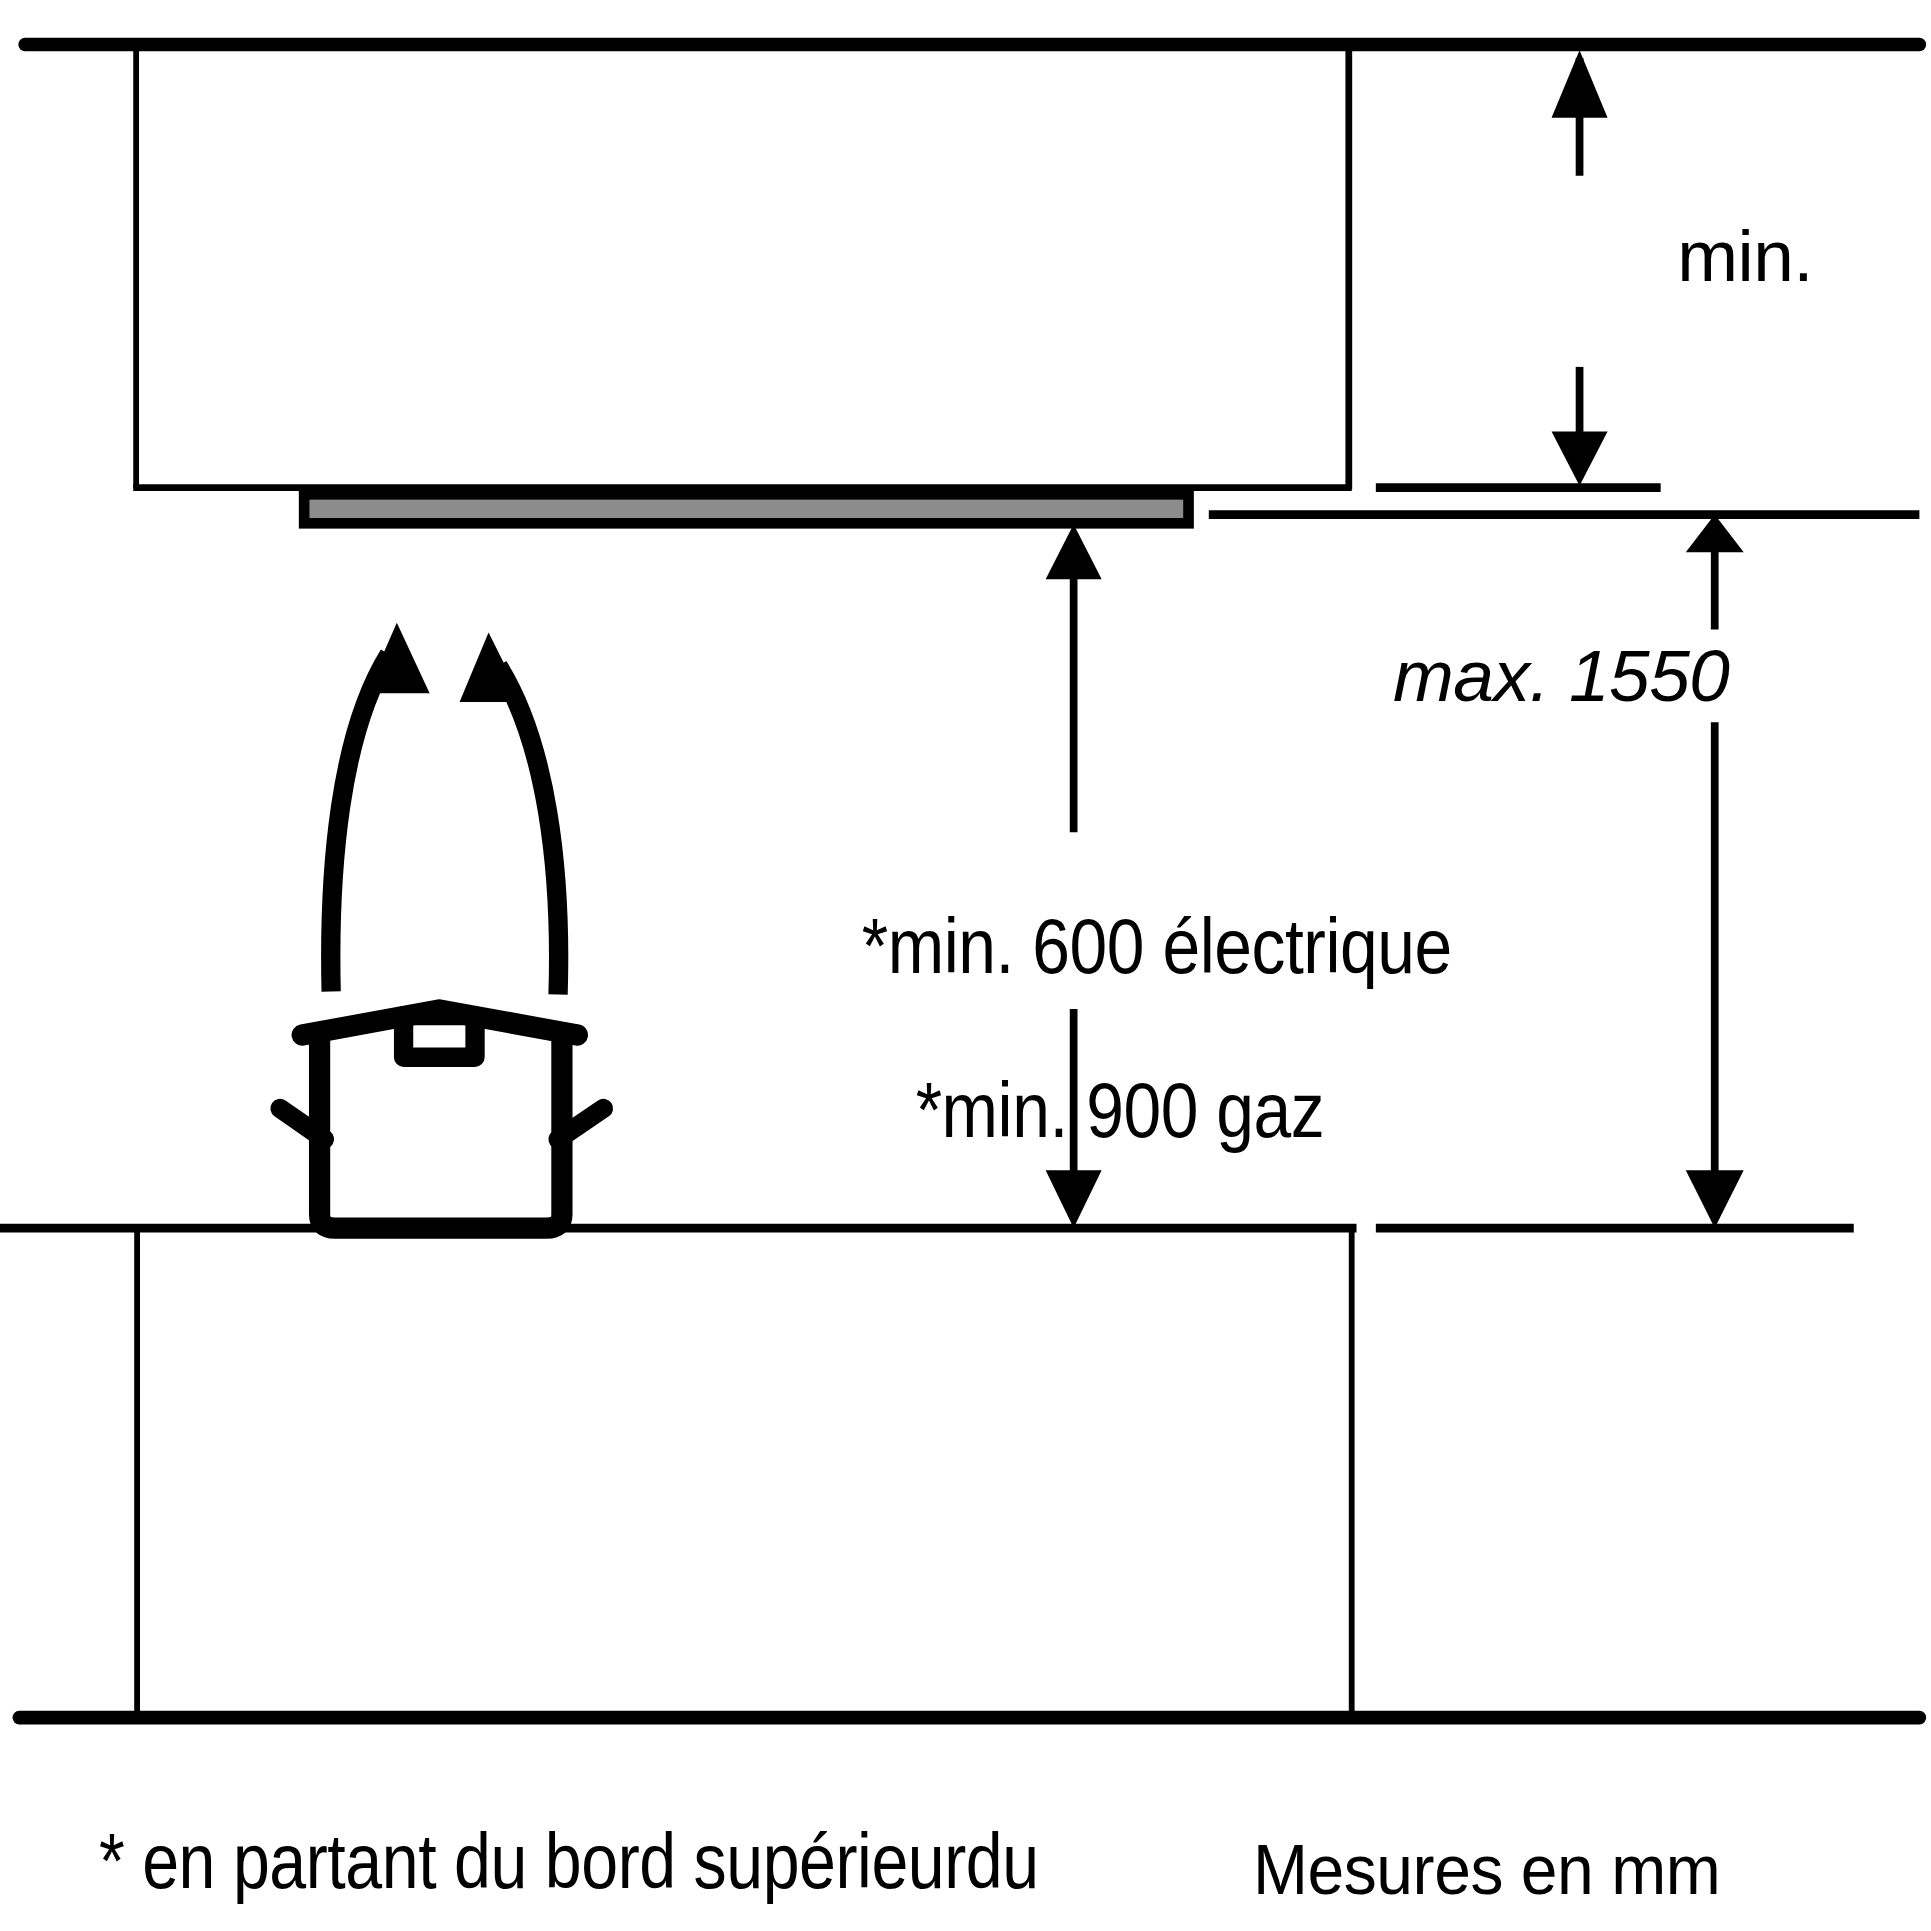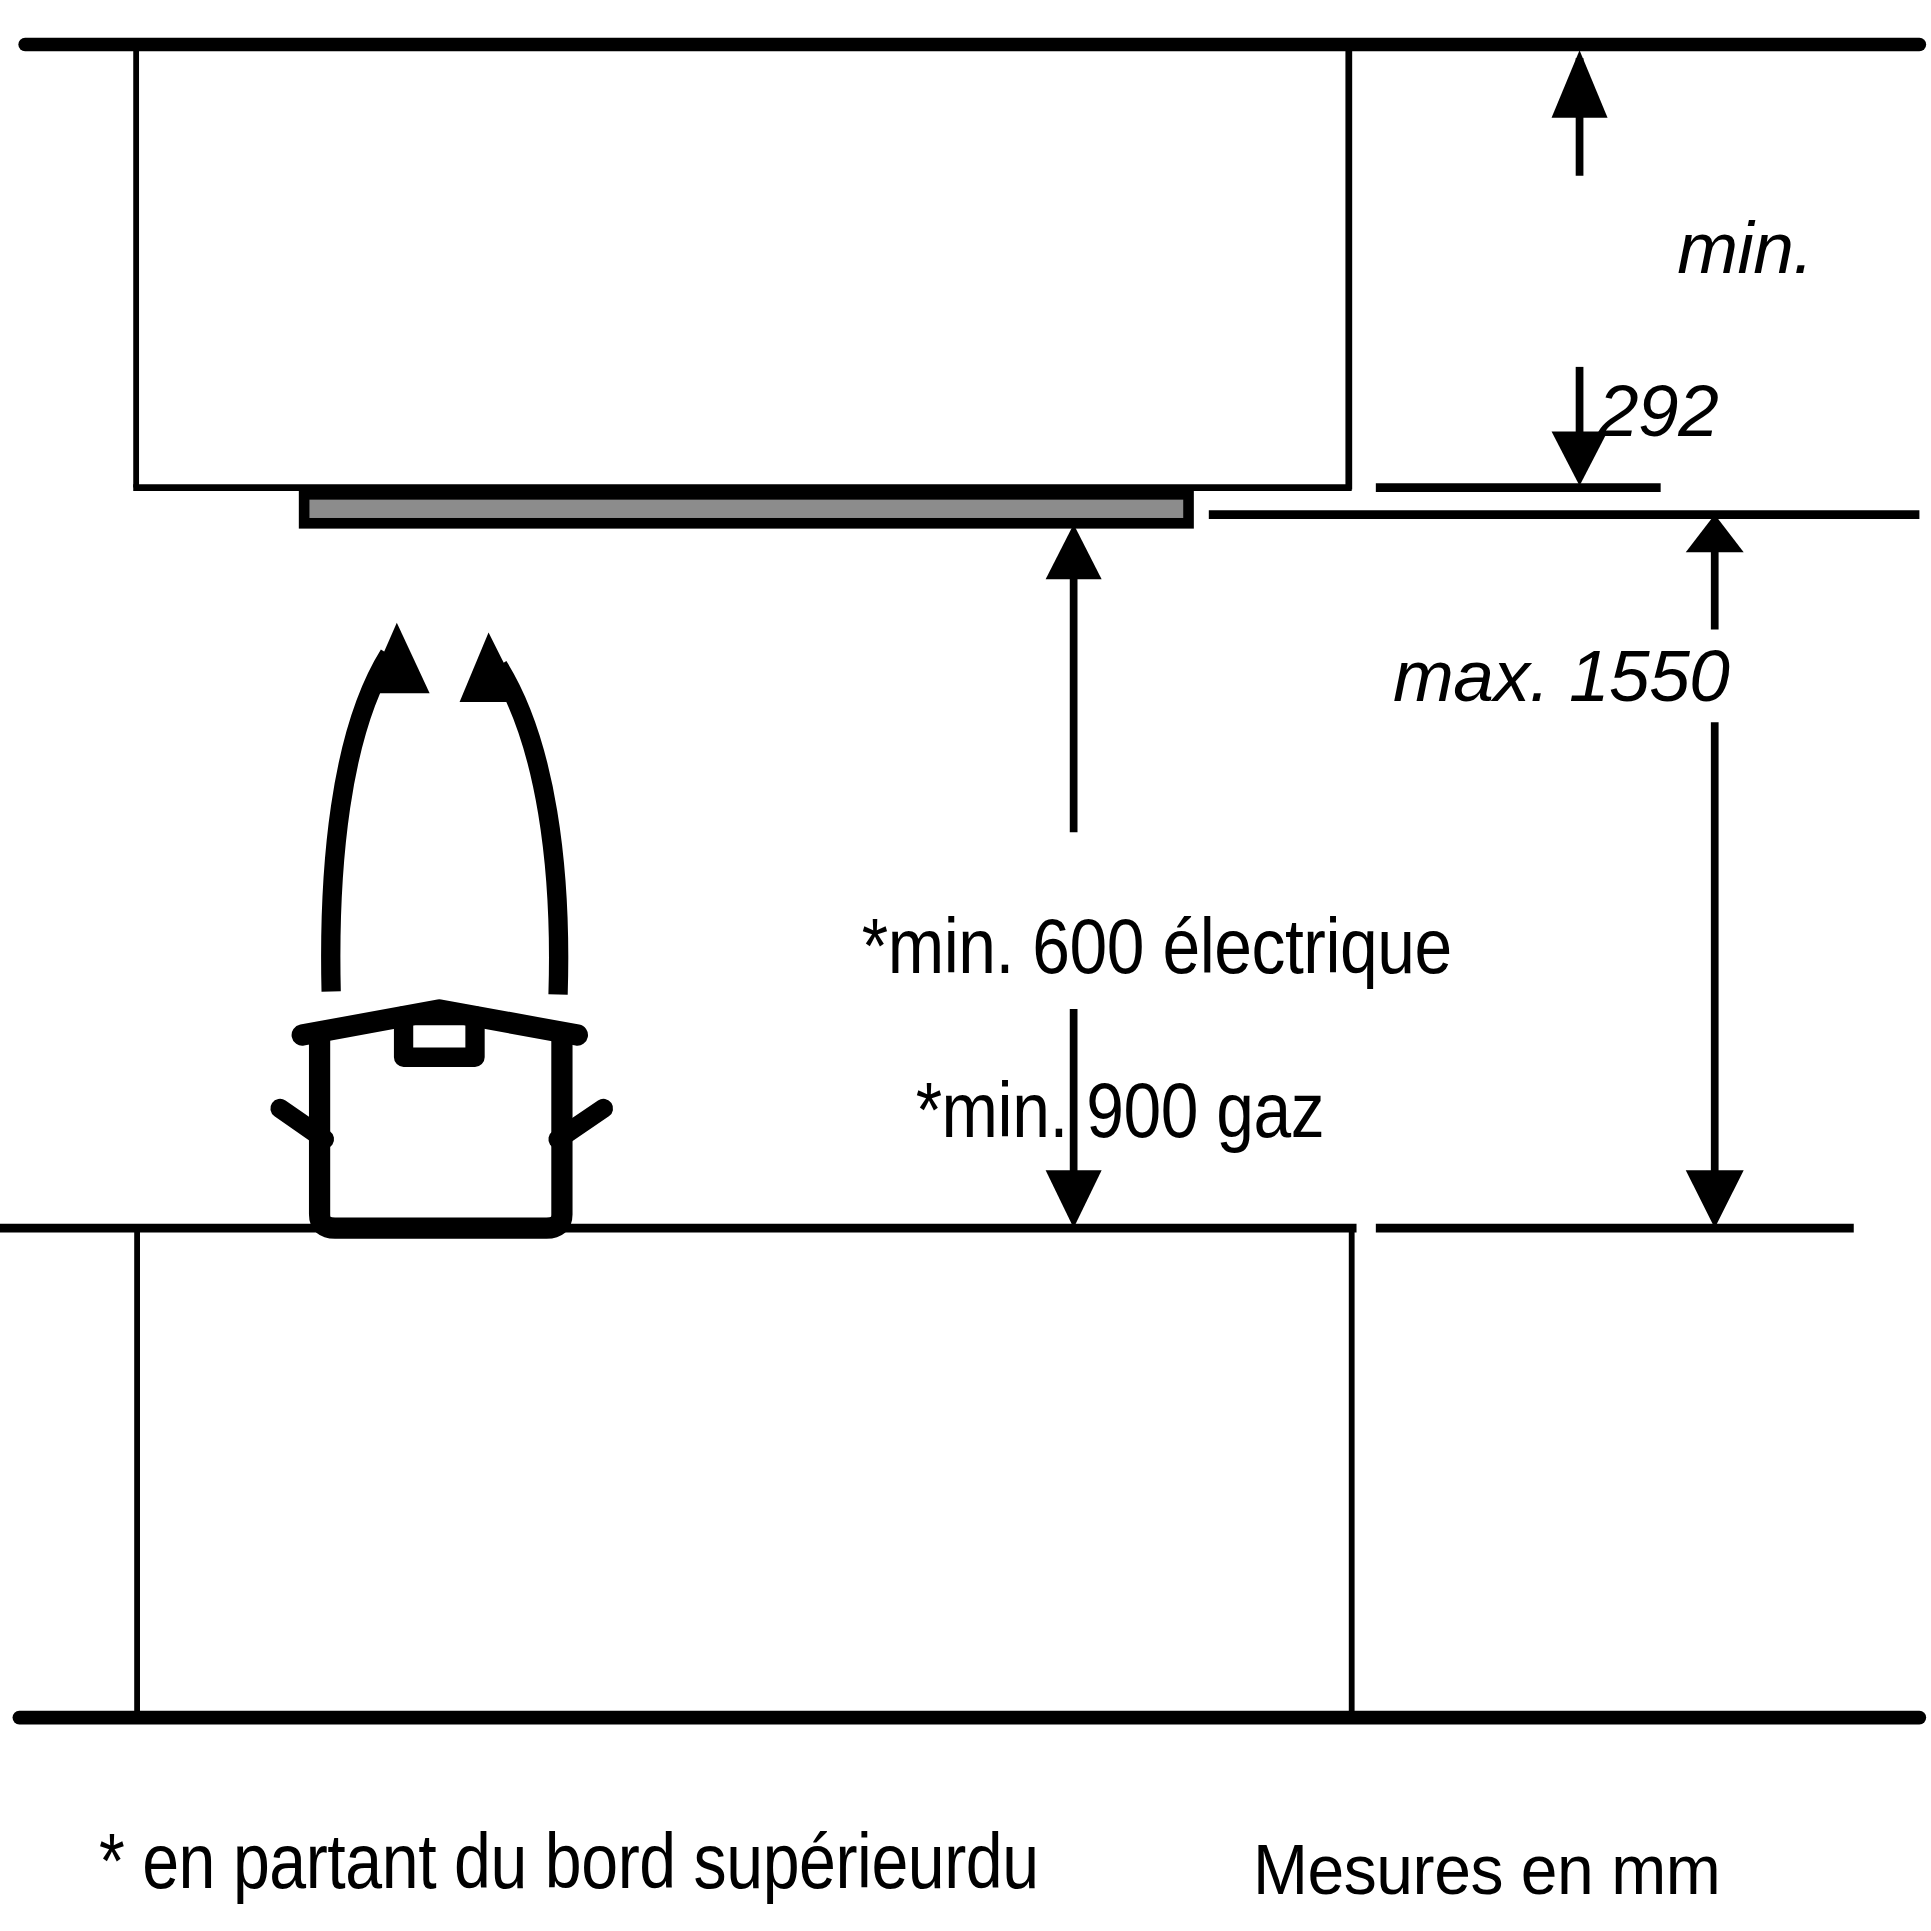--- a/index.html
+++ b/index.html
@@ -31,24 +31,23 @@
     position: absolute;
     color: #000000;
     font-family: "Liberation Sans", sans-serif;
     white-space: pre;
     line-height: 1.02;
     letter-spacing: -0.5px;
   }
   
   #label-min292 {
     left: 1598px;
-    top: 137px;
+    top: 145px;
     font-size: 73px;
-    text-align: left;
-    font-style: italic;
+    text-align: center;
   }
   #label-min292 .l2 { display: block; margin-top: 13.5px; }
 
   
   #label-max1550 {
     left: 1393px;
     top: 639px;
     font-size: 73px;
     font-style: italic;
   }
@@ -169,21 +168,20 @@
     </g>
 
     <g>
       <line x1="20" y1="1779" x2="1988" y2="1779" stroke="#000" stroke-width="14" stroke-linecap="round"></line>
     </g>
 
   </svg>
 
   <div class="dim-label" id="label-min292">
     <span class="l1">min.</span>
-    <span class="l2">292</span>
   </div>
 
   <div class="dim-label" id="label-max1550">max. 1550</div>
 
   <div class="dim-label" id="label-clearance">
     <span class="l1">*min. 600 électrique</span>
     <span class="l2">*min. 900 gaz</span>
   </div>
 
   <div class="note-label" id="label-footnote">

